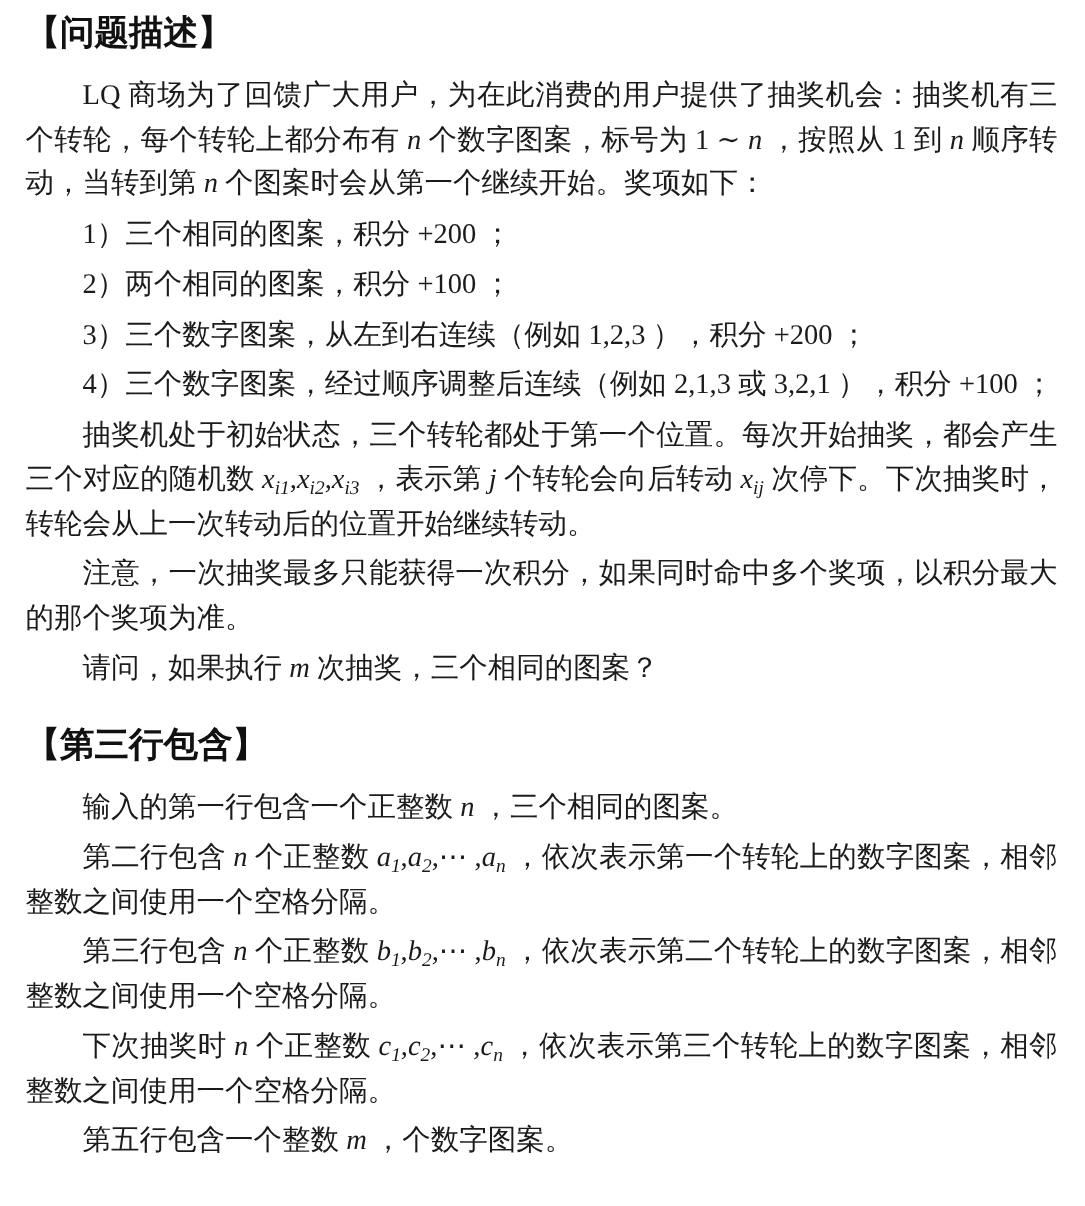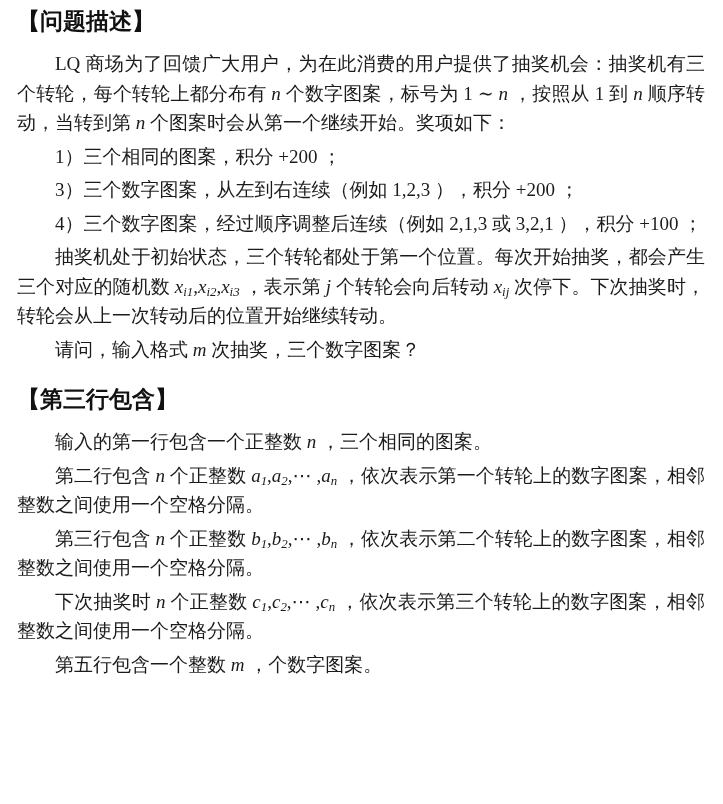--- a/index.html
+++ b/index.html
@@ -57,24 +57,26 @@
 </style>
 </head>
 <body>
 
 <div class="page">
   <section>
     <h2 class="sec-heading">【问题描述】</h2>
     <div class="paras">
         <p><span class="cn">LQ 商场为了回馈广大用户，为在此消费的用户提供了抽奖机会：抽奖机有三个转轮，每个转轮上都分布有 </span><span class="math">n</span><span class="cn"> 个数字图案，标号为 </span><span class="num">1 ∼ </span><span class="math">n</span><span class="cn"> ，按照从 </span><span class="num">1</span><span class="cn"> 到 </span><span class="math">n</span><span class="cn"> 顺序转动，当转到第 </span><span class="math">n</span><span class="cn"> 个图案时会从第一个继续开始。奖项如下：</span></p>
         <p><span class="cn">1）三个相同的图案，积分 </span><span class="num">+200</span><span class="cn"> ；</span></p>
+        <p><span class="cn">2）两个相同的图案，积分 </span><span class="num">+100</span><span class="cn"> ；</span></p>
         <p><span class="cn">3）三个数字图案，从左到右连续（例如 </span><span class="num">1,2,3</span><span class="cn"> ），积分 </span><span class="num">+200</span><span class="cn"> ；</span></p>
         <p><span class="cn">4）三个数字图案，经过顺序调整后连续（例如 </span><span class="num">2,1,3</span><span class="cn"> 或 </span><span class="num">3,2,1</span><span class="cn"> ），积分 </span><span class="num">+100</span><span class="cn"> ；</span></p>
         <p><span class="cn">抽奖机处于初始状态，三个转轮都处于第一个位置。每次开始抽奖，都会产生三个对应的随机数 </span><span class="math">x<sub class="msub">i1</sub></span><span class="num">,</span><span class="math">x<sub class="msub">i2</sub></span><span class="num">,</span><span class="math">x<sub class="msub">i3</sub></span><span class="cn"> ，表示第 </span><span class="math">j</span><span class="cn"> 个转轮会向后转动 </span><span class="math">x<sub class="msub">ij</sub></span><span class="cn"> 次停下。下次抽奖时，转轮会从上一次转动后的位置开始继续转动。</span></p>
-        <p><span class="cn">请问，输入格式 </span><span class="math">m</span><span class="cn"> 次抽奖，三个数字图案？</span></p>
+        <p><span class="cn">注意，一次抽奖最多只能获得一次积分，如果同时命中多个奖项，以积分最大的那个奖项为准。</span></p>
+        <p><span class="cn">请问，如果执行 </span><span class="math">m</span><span class="cn"> 次抽奖，三个相同的图案？</span></p>
       </div>
   </section>
   <section>
     <h2 class="sec-heading">【第三行包含】</h2>
     <div class="paras">
         <p><span class="cn">输入的第一行包含一个正整数 </span><span class="math">n</span><span class="cn"> ，三个相同的图案。</span></p>
         <p><span class="cn">第二行包含 </span><span class="math">n</span><span class="cn"> 个正整数 </span><span class="math">a<sub class="msub">1</sub></span><span class="num">,</span><span class="math">a<sub class="msub">2</sub></span><span class="num">,⋯ ,</span><span class="math">a<sub class="msub">n</sub></span><span class="cn"> ，依次表示第一个转轮上的数字图案，相邻整数之间使用一个空格分隔。</span></p>
         <p><span class="cn">第三行包含 </span><span class="math">n</span><span class="cn"> 个正整数 </span><span class="math">b<sub class="msub">1</sub></span><span class="num">,</span><span class="math">b<sub class="msub">2</sub></span><span class="num">,⋯ ,</span><span class="math">b<sub class="msub">n</sub></span><span class="cn"> ，依次表示第二个转轮上的数字图案，相邻整数之间使用一个空格分隔。</span></p>
         <p><span class="cn">下次抽奖时 </span><span class="math">n</span><span class="cn"> 个正整数 </span><span class="math">c<sub class="msub">1</sub></span><span class="num">,</span><span class="math">c<sub class="msub">2</sub></span><span class="num">,⋯ ,</span><span class="math">c<sub class="msub">n</sub></span><span class="cn"> ，依次表示第三个转轮上的数字图案，相邻整数之间使用一个空格分隔。</span></p>
         <p><span class="cn">第五行包含一个整数 </span><span class="math">m</span><span class="cn"> ，个数字图案。</span></p>

